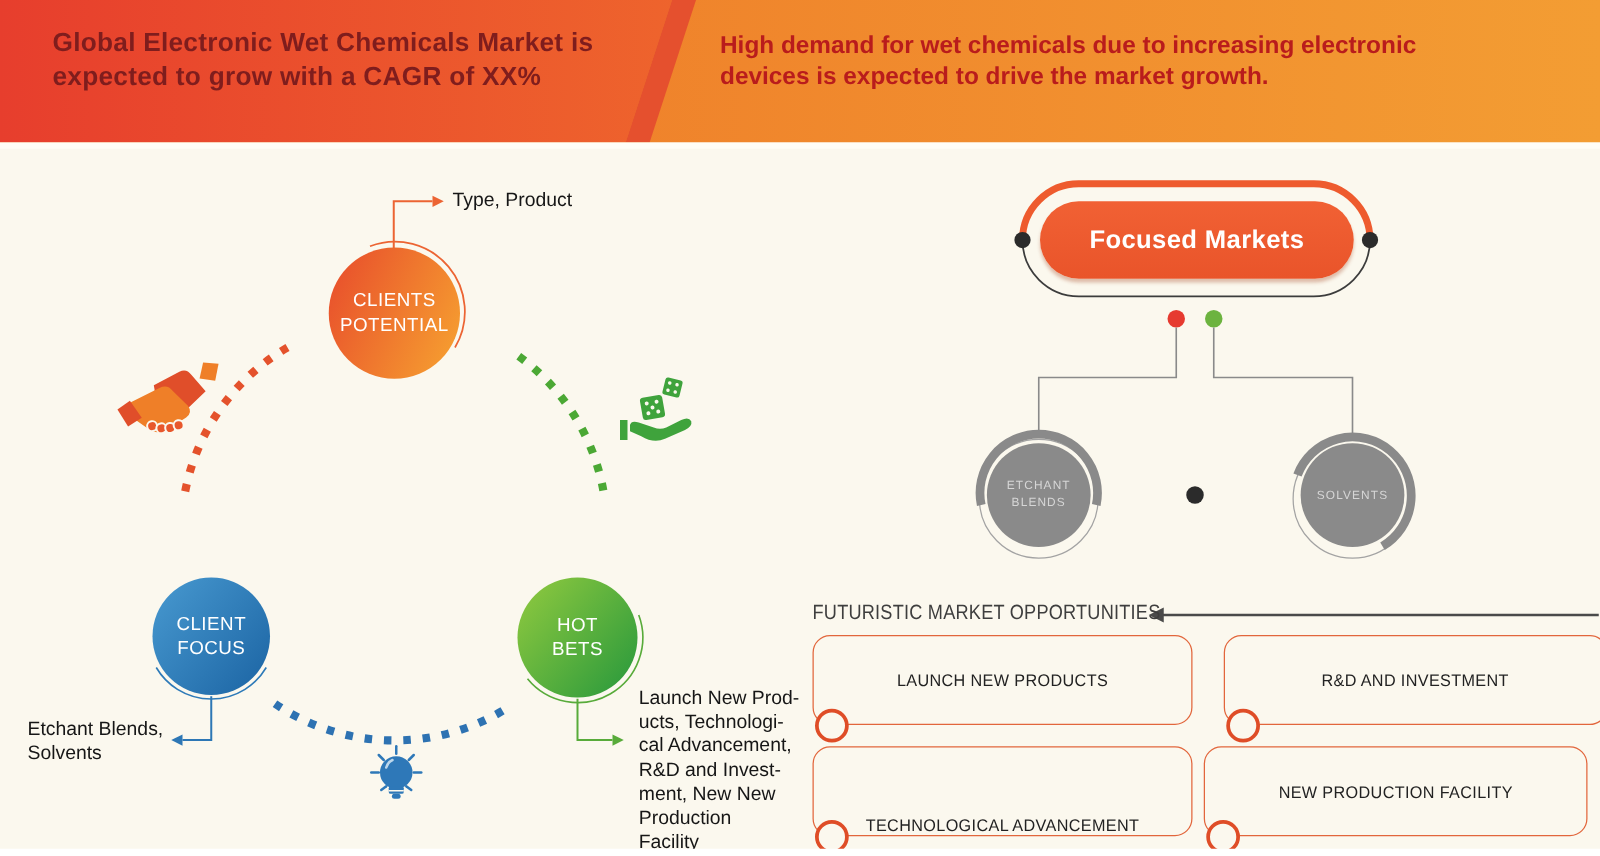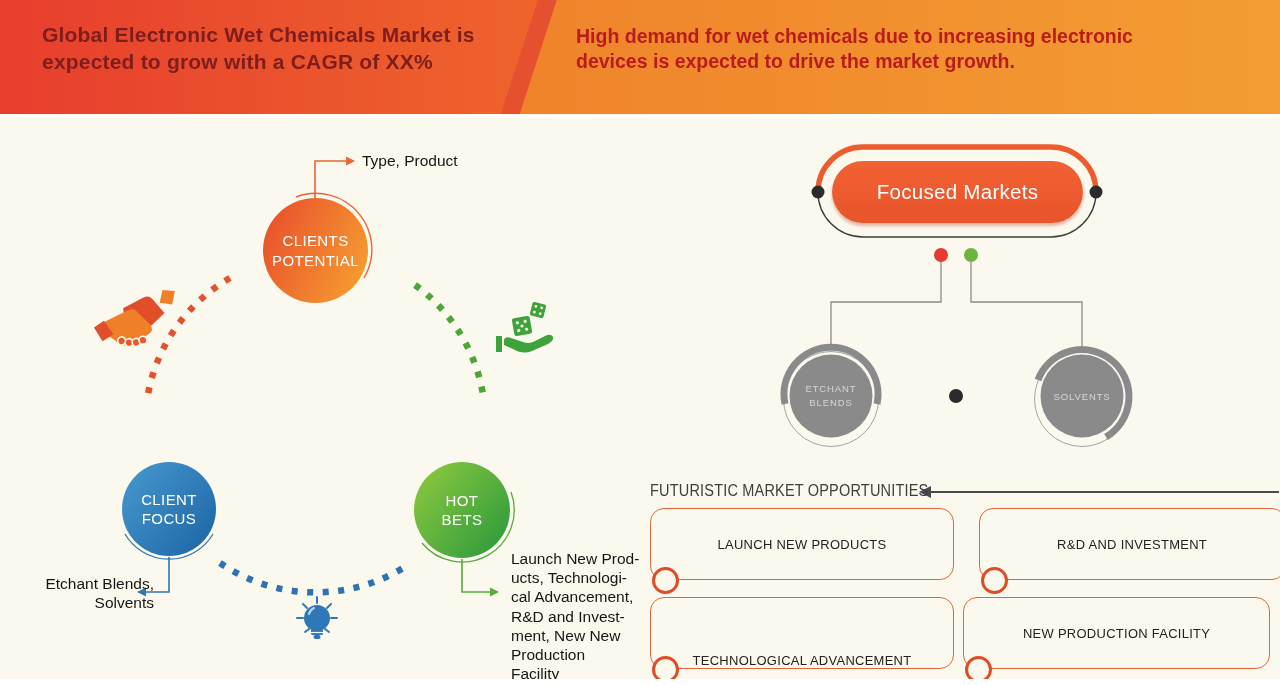--- a/index.html
+++ b/index.html
@@ -30,29 +30,29 @@
           letter-spacing:.4px; }
   .node-clients { left:263px; top:198px; width:105px; height:105px; font-size:15px;
           background:linear-gradient(115deg,#e9532c 10%,#f6a030 95%); }
   .node-focus { left:122px; top:462px; width:94px; height:94px; font-size:15px;
           background:linear-gradient(130deg,#4697ce 5%,#1d66a5 95%); }
   .node-hotbets { left:414px; top:462px; width:96px; height:96px; font-size:15px;
           background:linear-gradient(130deg,#8dc83f 5%,#2b9a3c 95%); }
 
   .ann { position:absolute; color:#161616; font-size:15.5px; line-height:1.24; }
   .ann-type { left:362px; top:151px; }
-  .ann-focus { left:36px; top:574px; width:118px; text-align:right; }
+  .ann-focus { left:22px; top:574px; width:118px; }
   .ann-hotbets { left:511px; top:549px; width:134px; }
 
   
   .pill { position:absolute; left:832px; top:161px; width:251px; height:62px;
           border-radius:31px; background:linear-gradient(180deg,#f16134,#e9542a);
           box-shadow:0 3px 3px rgba(160,55,20,.32);
           display:flex; align-items:center; justify-content:center;
-          color:#fff; font-weight:normal; font-size:20.5px; letter-spacing:.3px; }
+          color:#fff; font-weight:bold; font-size:20.5px; letter-spacing:.3px; }
   .gray-label { position:absolute; color:#d6d6d6; font-size:9.5px; letter-spacing:.9px;
           text-align:center; line-height:1.45; }
   .gl-etchant { left:786px; top:382px; width:90px; }
   .gl-solvents { left:1037px; top:390px; width:90px; }
 
   
   .opp-heading { position:absolute; left:650px; top:481px; font-size:16.5px; color:#3e3e3e;
           letter-spacing:.2px; transform:scaleX(.88); transform-origin:left center; }
   .card { position:absolute; height:70px; border:1.4px solid #e2663c; border-radius:14px;
           display:flex; align-items:center; justify-content:center; }

